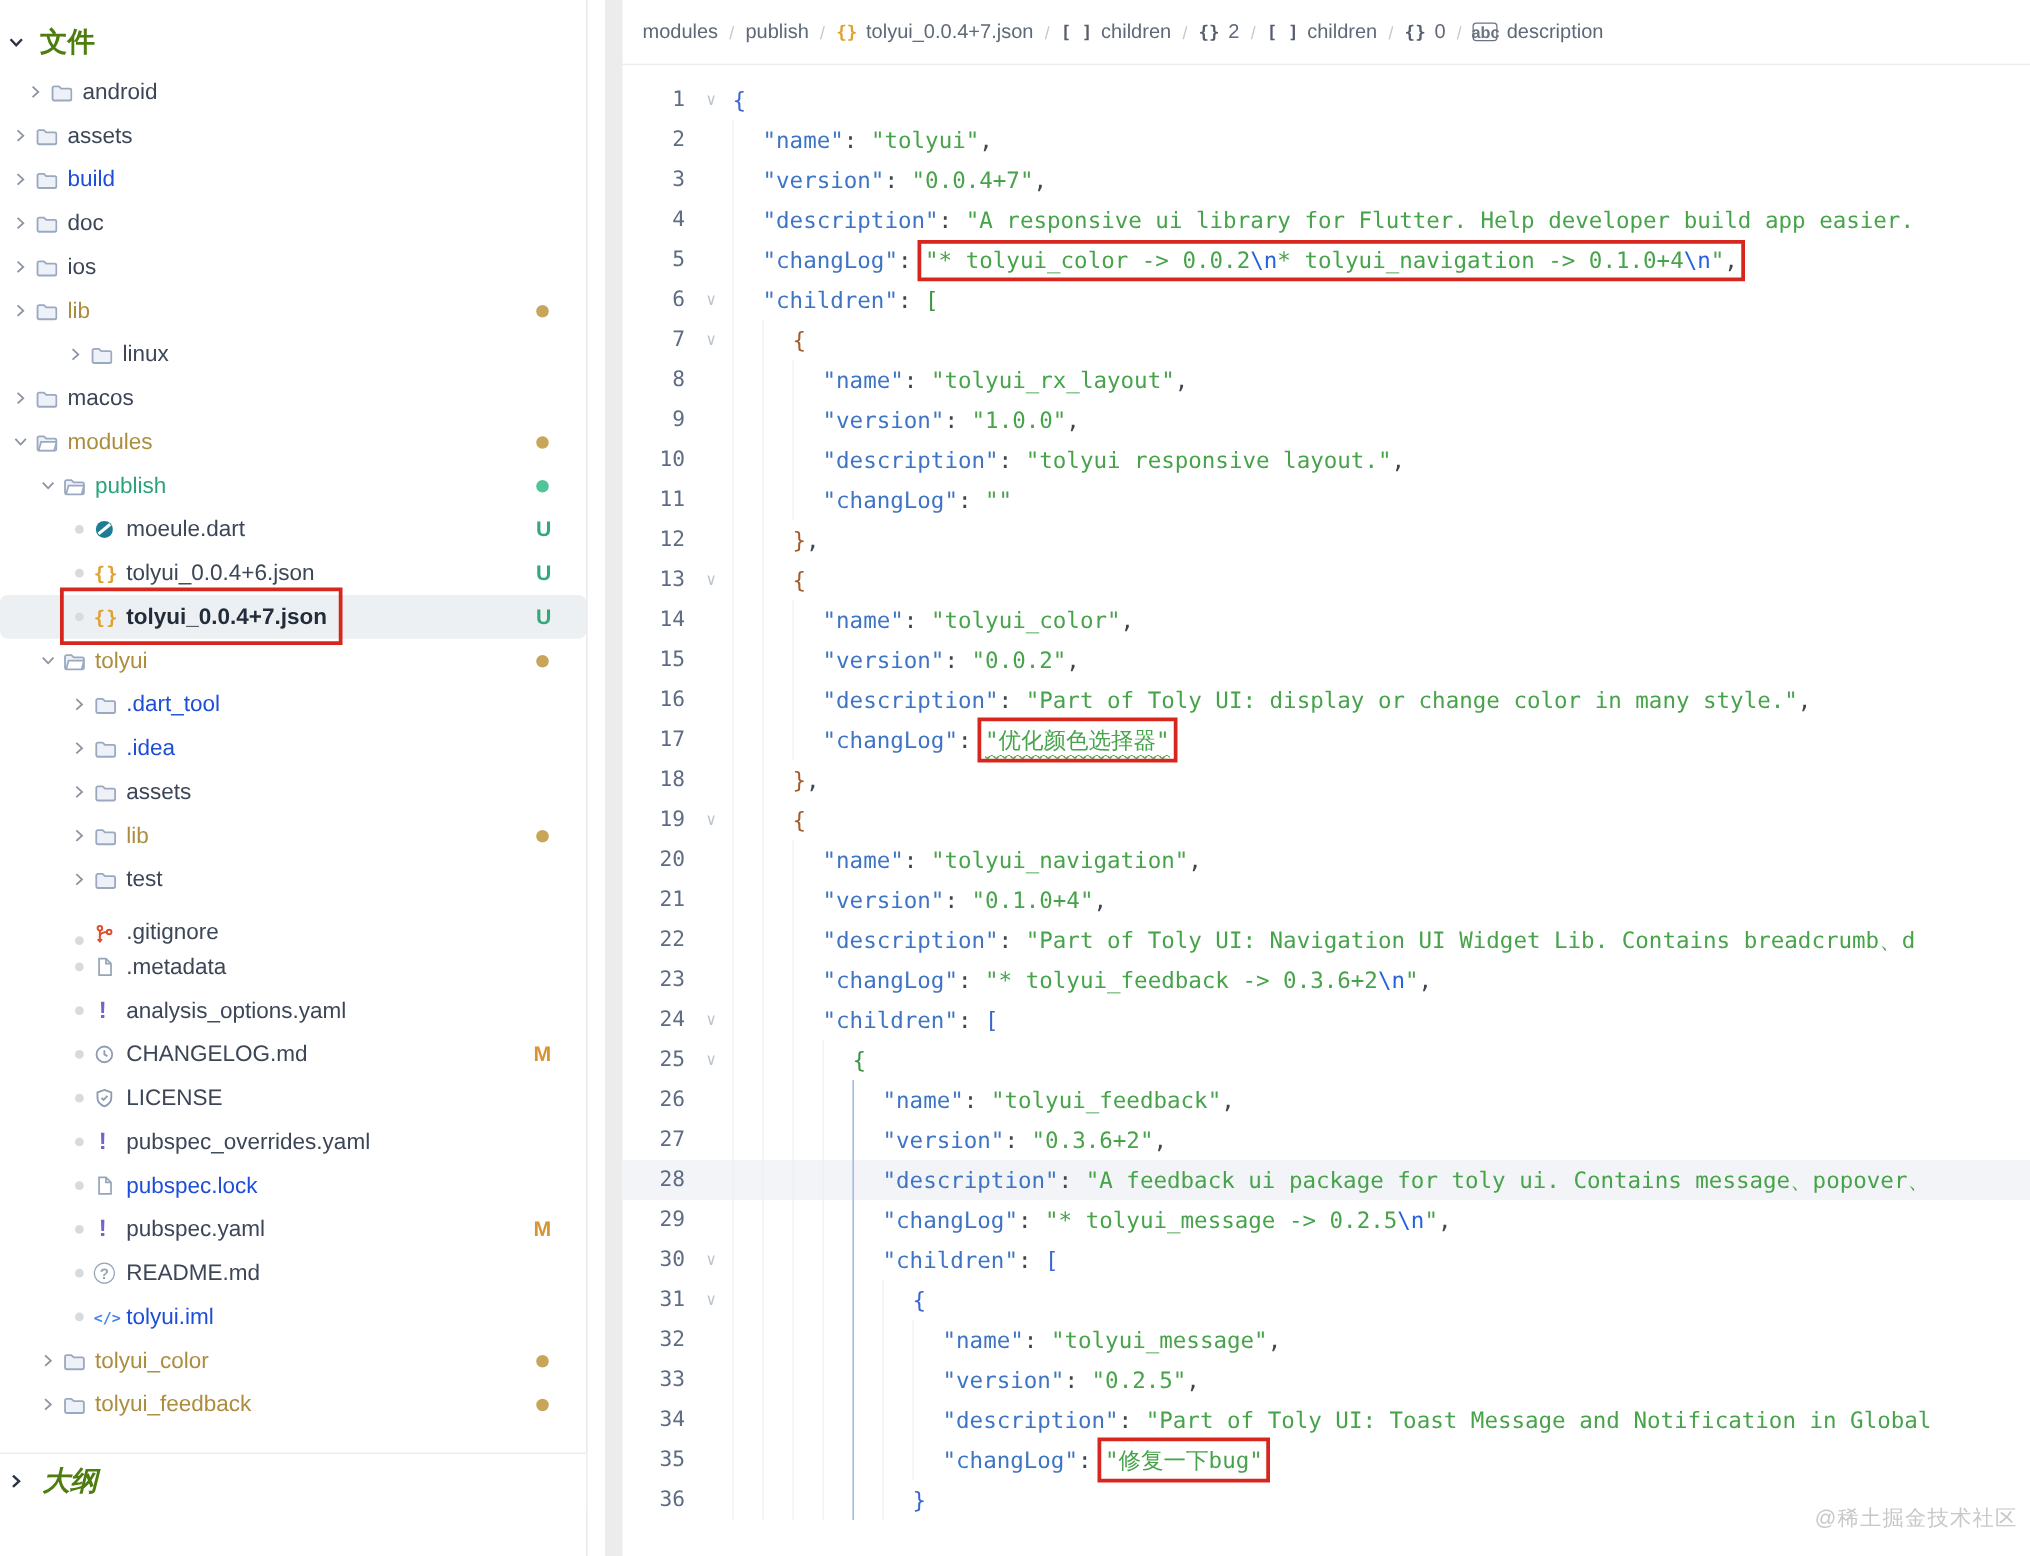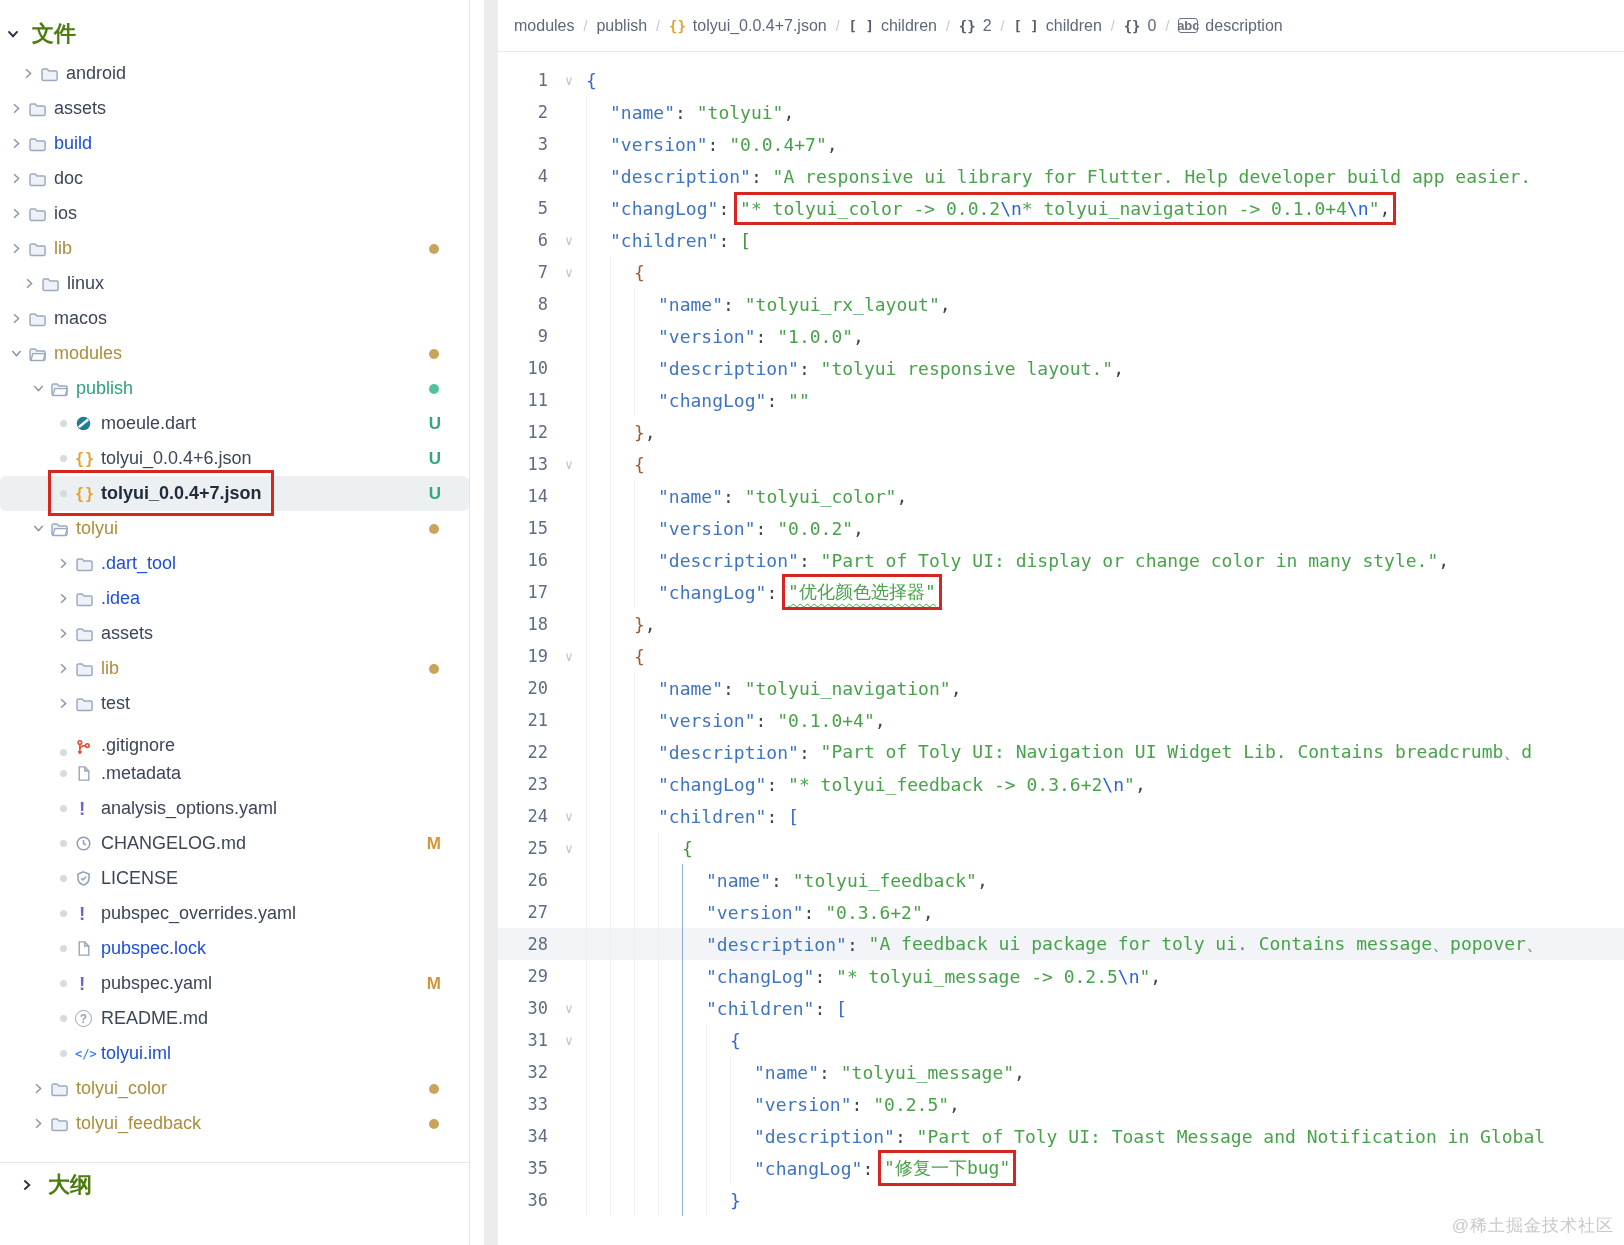--- a/index.html
+++ b/index.html
@@ -39,22 +39,23 @@
   .rdot { position:absolute; right:30px; width:10px; height:10px; border-radius:50%; }
   .rdot.gold { background:#c9a55a; }
   .rdot.green { background:#52c49a; }
   .json-glyph { font-family:"DejaVu Sans Mono",monospace; font-weight:bold; color:#dfa12f; font-size:15px; letter-spacing:1px; }
   .code-glyph { font-family:"DejaVu Sans Mono",monospace; font-weight:bold; color:#4285f4; font-size:12px; }
   .excl-glyph { font-weight:bold; color:#7a5fd0; font-size:19px; padding-left:4px; }
   .help-circle { width:17px; height:17px; border:1.5px solid #97a5b8; border-radius:50%;
     color:#97a5b8; font-size:12px; display:flex; align-items:center; justify-content:center; font-weight:bold; }
   #outline-header {
     position:absolute; left:0; top:1162px; width:100%; height:44px;
-    border-top:1px solid #e6e9ed; display:flex; align-items:center; gap:14px; padding-left:20px;
+    border-top:1px solid #e6e9ed; display:flex; align-items:center; gap:14px; padding-left:6px;
     background:#fff;
+    font-style:italic;
   }
   #sidebar-annotation {
     position:absolute; left:48px; top:470px; width:226px; height:46px;
     border:3px solid #d7261d; z-index:5; pointer-events:none;
   }
   
   #sb-strip { position:absolute; left:484px; top:0; width:14px; height:1245px; background:#ececec; }
   #breadcrumb {
     position:absolute; left:498px; top:0; right:0; height:52px;
     display:flex; align-items:center; font-size:16px; color:#5d6878;
@@ -76,21 +77,21 @@
   .ig.act { border-left:1.5px solid #8aabe4; }
   .t-k { color:#3d74c4; }
   .t-s { color:#47a34a; }
   .t-su { color:#47a34a; text-decoration:underline wavy #47a34a 1px; text-underline-offset:5px; }
   .t-e { color:#2462e0; }
   .t-p { color:#3f4550; }
   .t-bb { color:#3a66d0; }
   .t-bg { color:#3d9440; }
   .t-bn { color:#a15b2e; }
   .redbox { outline:3px solid #d7261d; outline-offset:3px; }
-  #watermark { position:absolute; right:10px; bottom:8px; color:#c8c8c8; font-size:17px; letter-spacing:1px; }
+  #watermark { position:absolute; right:10px; bottom:19px; color:#c8c8c8; font-size:17px; letter-spacing:1px; }
   svg { display:block; }
 </style>
 </head>
 <body>
 
 <div id="sidebar">
   <div id="files-header">
     <span id="files-chev">
         <svg width="14" height="14" viewBox="0 0 16 16">
           <path d="M2.8 5 L8 10.6 L13.2 5" fill="none" stroke="#2b3442" stroke-width="2.2"></path>
@@ -171,21 +172,21 @@
           </svg>
         </span>
         <span class="t-icon">
           <svg width="18" height="18" viewBox="0 0 16 16">
             <path d="M1.8 4.8c0-.7.5-1.2 1.2-1.2h3.3l1.7 1.7h6c.7 0 1.2.5 1.2 1.2v6c0 .7-.5 1.2-1.2 1.2H3c-.7 0-1.2-.5-1.2-1.2z" fill="#eef2f8" stroke="#9aa9c0" stroke-width="1.3"></path>
           </svg>
         </span>
         <span class="t-label c-gold">lib</span>
         <span class="rdot gold"></span>
       </div>
-      <div class="trow" style="padding-left: 19px;">
+      <div class="trow" style="padding-left: 6px; margin-left: 44px;">
         <span class="t-lead">
           <svg width="13" height="13" viewBox="0 0 16 16">
             <path d="M5 2.8 L10.6 8 L5 13.2" fill="none" stroke="#8a94a3" stroke-width="1.8"></path>
           </svg>
         </span>
         <span class="t-icon">
           <svg width="18" height="18" viewBox="0 0 16 16">
             <path d="M1.8 4.8c0-.7.5-1.2 1.2-1.2h3.3l1.7 1.7h6c.7 0 1.2.5 1.2 1.2v6c0 .7-.5 1.2-1.2 1.2H3c-.7 0-1.2-.5-1.2-1.2z" fill="#eef2f8" stroke="#9aa9c0" stroke-width="1.3"></path>
           </svg>
         </span>

